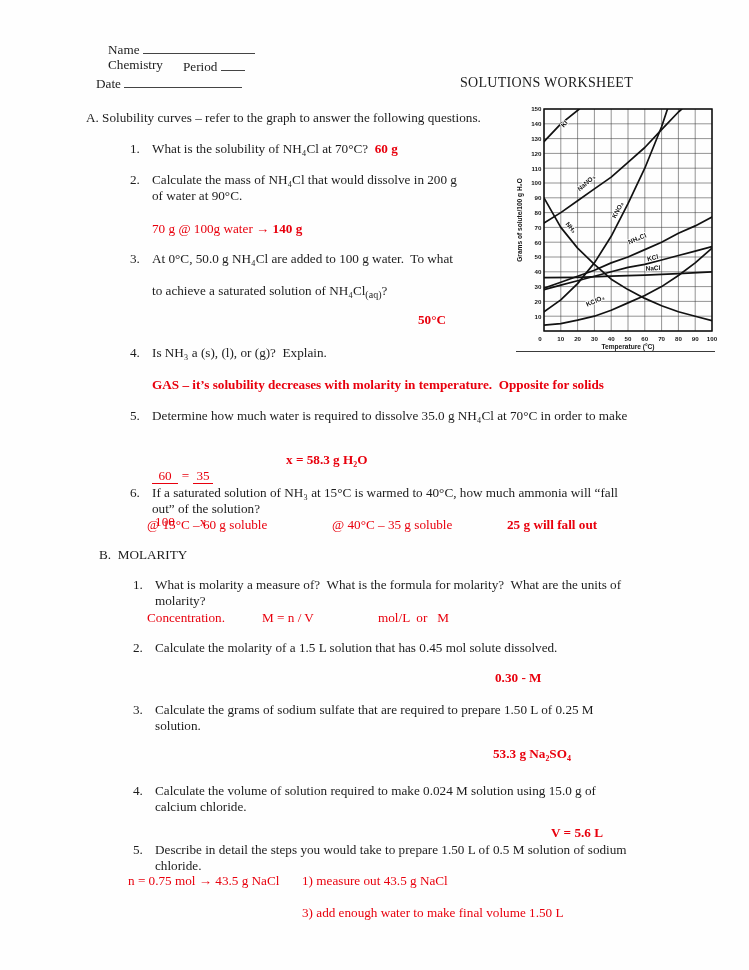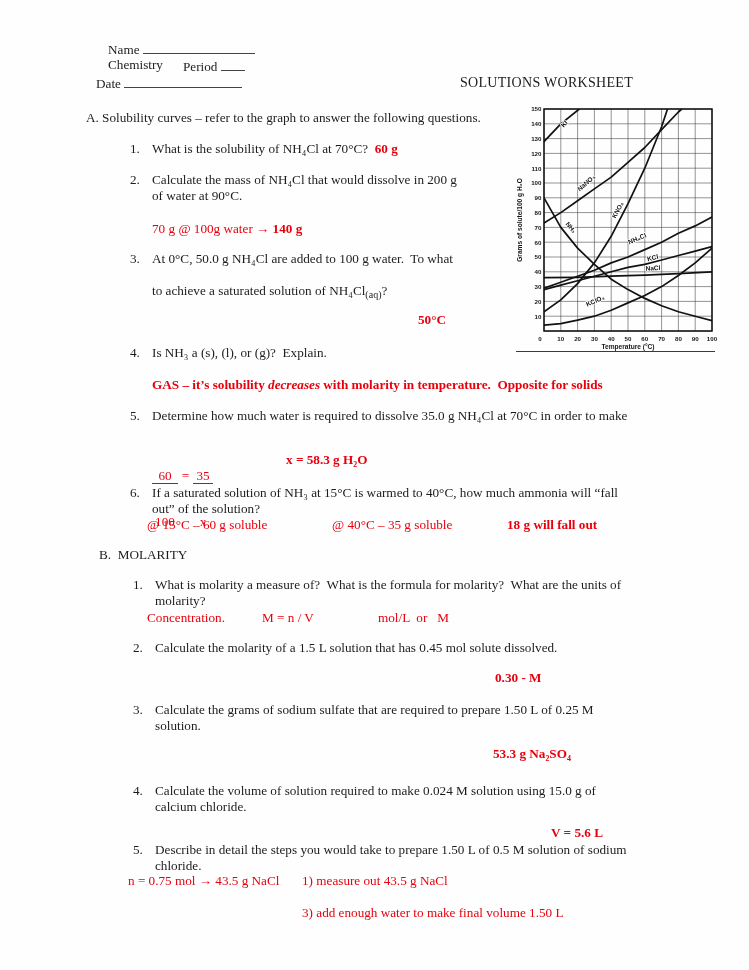--- a/index.html
+++ b/index.html
@@ -3,21 +3,21 @@
 <meta charset="utf-8">
 <style>
   html,body{margin:0;padding:0;background:#e9e9e9;}
   #page{position:relative;width:749px;height:970px;background:#fefefe;overflow:hidden;
         font-family:"Liberation Serif","DejaVu Serif",serif;color:var(--ink,#1c1c1c);
         font-size:13.2px;line-height:16px;}
   .abs{position:absolute;white-space:pre;}
   .qnum{display:inline-block;width:22px;}
   .red{color:var(--red,#e8000d);font-weight:bold;}
   .redr{color:var(--red,#e8000d);font-weight:normal;}
-  .ital{font-style:italic;}
+  .ital{}
   .sub{font-size:10px;vertical-align:-3px;margin-top:30px;}
   .uline{display:inline-block;border-bottom:1.2px solid #444;height:13px;vertical-align:baseline;}
   .title{font-size:14px;letter-spacing:.3px;}
   
   .fr-c{display:inline-block;min-width:26px;text-align:center;}
   .fr-t{border-bottom:1.4px solid var(--red,#e8000d);}
   .fr-eq{display:inline-block;width:15px;text-align:center;}
   
   #graphbox{position:absolute;left:514px;top:102px;width:206px;height:256px;}
   .tick{font-family:"Liberation Sans","DejaVu Sans",sans-serif;font-size:6.2px;font-weight:700;fill:#161616;}
@@ -59,21 +59,21 @@
   <div class="abs redr" style="left:152px;top:438px;line-height:15px">
     <div><span class="fr-c fr-t">60</span><span class="fr-eq">=</span><span class="fr-c fr-t" style="min-width:20px">35</span></div>
     <div><span class="fr-c">100</span><span class="fr-eq"></span><span class="fr-c" style="min-width:20px">x</span></div>
   </div>
   <div class="abs red" style="left:286px;top:452px">x = 58.3 g H₂O</div>
 
   <div class="abs" style="left:130px;top:485px"><span class="qnum">6.</span><span>If a saturated solution of NH₃ at 15°C is warmed to 40°C, how much ammonia will “fall</span></div>
   <div class="abs" style="left:152px;top:501px">out” of the solution?</div>
   <div class="abs redr" style="left:147px;top:517px">@ 15°C – 60 g soluble</div>
   <div class="abs redr" style="left:332px;top:517px">@ 40°C – 35 g soluble</div>
-  <div class="abs red" style="left:507px;top:517px">18 g will fall out</div>
+  <div class="abs red" style="left:507px;top:517px">25 g will fall out</div>
 
   <div class="abs" style="left:99px;top:547px">B.  MOLARITY</div>
 
   <div class="abs" style="left:133px;top:577px"><span class="qnum">1.</span><span>What is molarity a measure of?  What is the formula for molarity?  What are the units of</span></div>
   <div class="abs" style="left:155px;top:593px">molarity?</div>
   <div class="abs redr" style="left:147px;top:610px">Concentration.</div>
   <div class="abs redr" style="left:262px;top:610px">M = n / V</div>
   <div class="abs redr" style="left:378px;top:610px">mol/L  or   M</div>
 
   <div class="abs" style="left:133px;top:640px"><span class="qnum">2.</span><span>Calculate the molarity of a 1.5 L solution that has 0.45 mol solute dissolved.</span></div>

